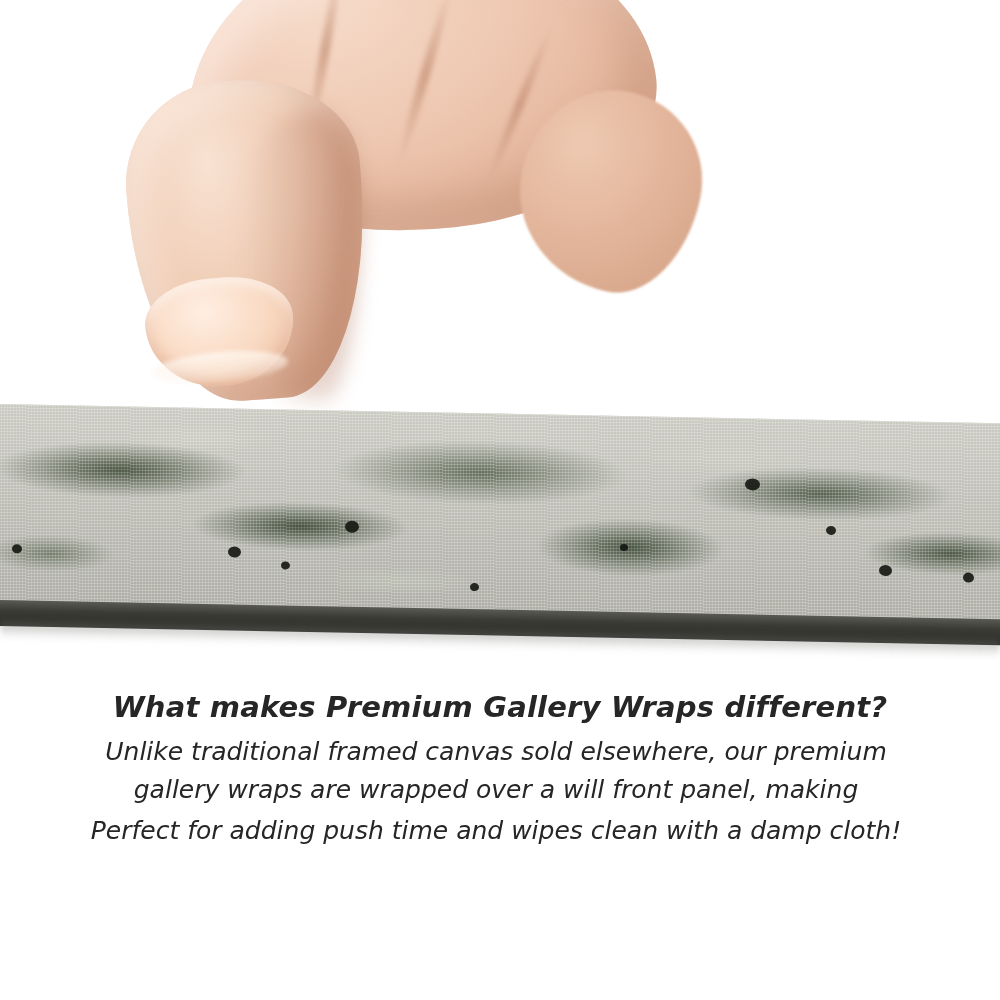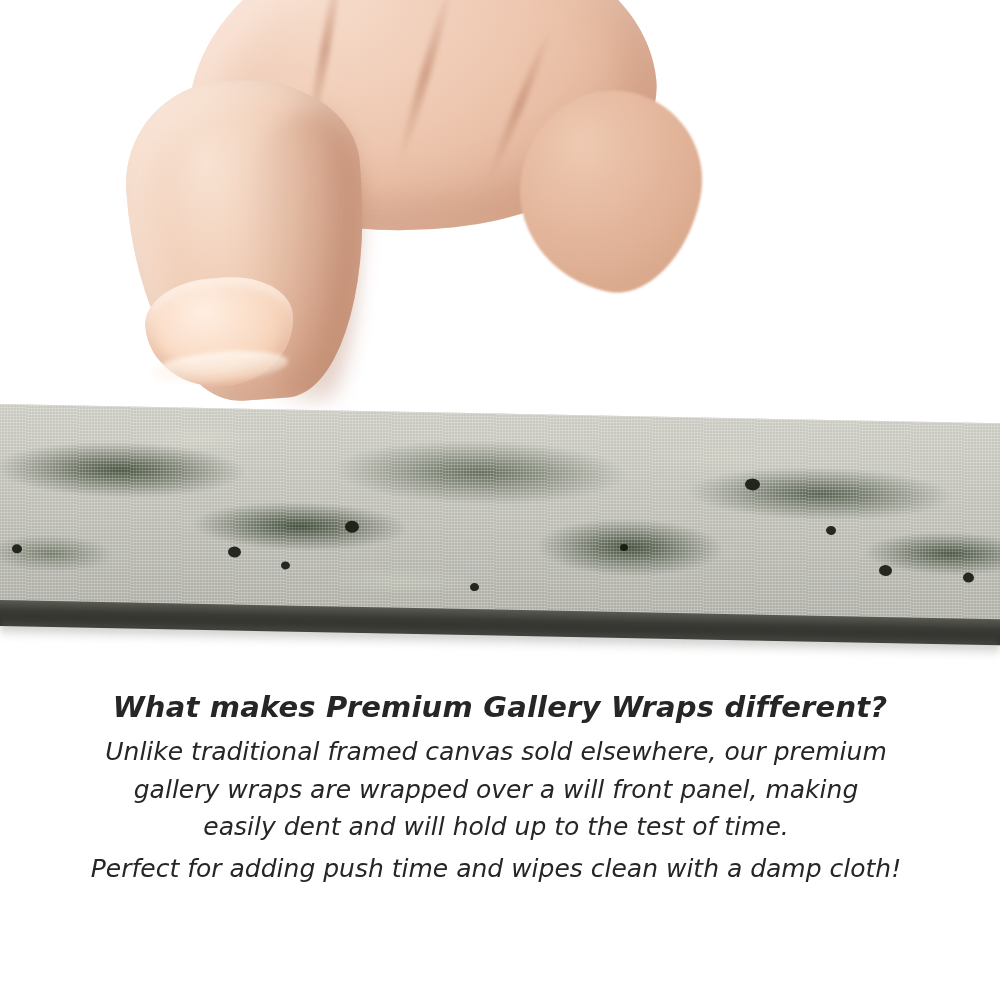--- a/index.html
+++ b/index.html
@@ -250,18 +250,17 @@
       <div class="canvas-side"></div>
       <div class="canvas-shadow"></div>
     </div>
   </div>
 
   <div class="caption">
     <div class="caption-heading">What makes Premium Gallery Wraps different?</div>
     <div class="caption-body">
       <p>Unlike traditional framed canvas sold elsewhere, our premium</p>
       <p>gallery wraps are wrapped over a will front panel, making</p>
-      <p>easily dent and will hold up to the test of time.</p>
       <p class="caption-last">Perfect for adding push time and wipes clean with a damp cloth!</p>
     </div>
   </div>
 
 </div>
 
 </body></html>

